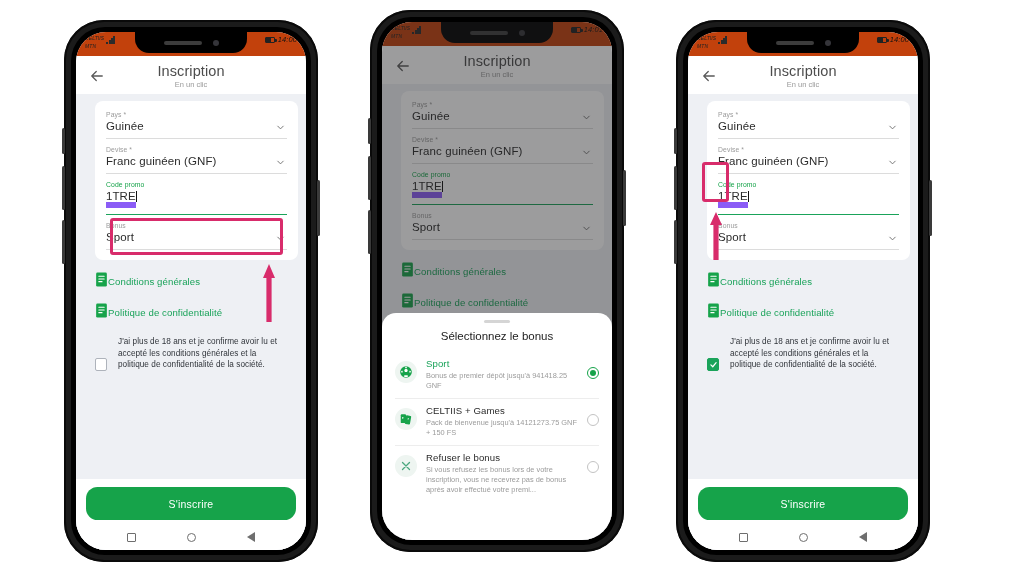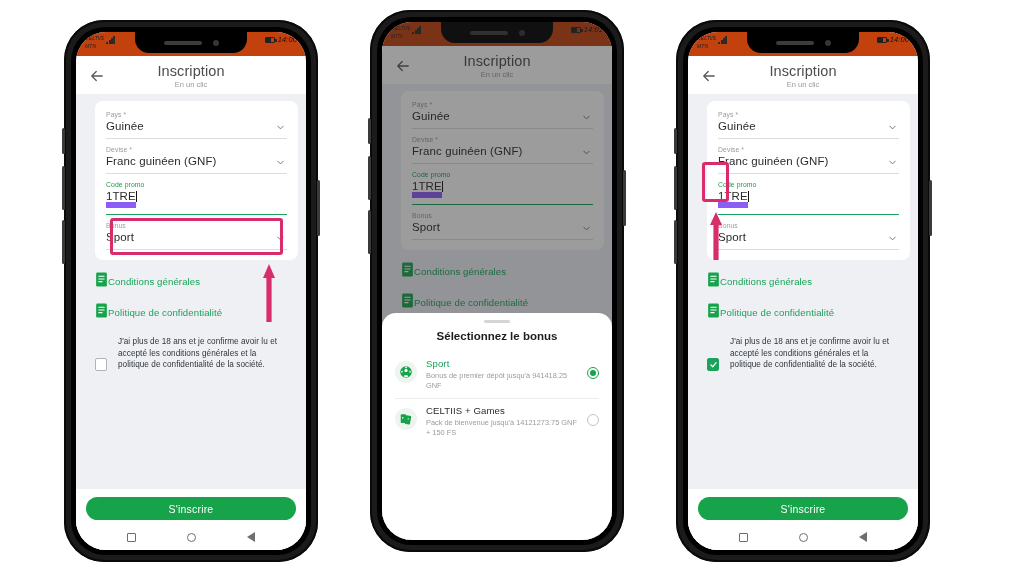--- a/index.html
+++ b/index.html
@@ -134,21 +134,21 @@
     border: 3px solid #d82c6b; border-radius: 3px; pointer-events: none;
   }
 
   
   .uparrow { position: absolute; width: 14px; }
   .uparrow svg { width: 14px; display: block; }
 
   
   .footer { margin-top: auto; background: #fff; padding: 8px 10px 4px 10px; }
   .signup {
-    display: block; width: 100%; height: 23px; background: #16a34a; color: #fff;
+    display: block; width: 100%; height: 33px; background: #16a34a; color: #fff;
     border: none; border-radius: 11.5px; font-size: 10.5px; letter-spacing: .2px;
     font-family: "Liberation Sans", sans-serif; cursor: pointer;
   }
   .navbar {
     background: #fff; height: 26px; display: flex; align-items: center;
     justify-content: space-around; padding: 0 26px;
   }
   .nav-sq { width: 9px; height: 9px; border: 1.3px solid #6e6e6e; border-radius: 1px; }
   .nav-ci { width: 9px; height: 9px; border: 1.3px solid #6e6e6e; border-radius: 50%; }
   .nav-tr {
@@ -157,21 +157,21 @@
   }
 
   
   .dim { position: absolute; inset: 0; background: rgba(35,35,38,.45); z-index: 6; }
   .sheet {
     position: absolute; left: 0; right: 0; bottom: 0; height: 227px;
     background: #fff; border-radius: 14px 14px 0 0; z-index: 7;
     padding: 7px 0 0 0; overflow: hidden;
   }
   .grabber { width: 26px; height: 3px; background: #d5d5d5; border-radius: 2px; margin: 0 auto 7px auto; }
-  .sheet-title { text-align: center; font-size: 11.5px; font-weight: bold; color: #1d1d1d; margin-bottom: 9px; }
+  .sheet-title { text-align: center; font-size: 11.5px; font-weight: normal; color: #1d1d1d; margin-bottom: 9px; }
   .opt { display: flex; align-items: flex-start; gap: 9px; padding: 7px 13px 8px 13px; position: relative; }
   .opt + .opt:before {
     content:""; position:absolute; left: 13px; right: 13px; top: 0; height: 1px; background: #ededed;
   }
   .opt-ic {
     width: 22px; height: 22px; border-radius: 50%; background: #eef5f1;
     flex: 0 0 auto; display: flex; align-items: center; justify-content: center; margin-top: 3px;
   }
   .opt-ic svg { width: 14px; height: 14px; }
   .opt-body { flex: 1; min-width: 0; }
@@ -445,20 +445,32 @@
                   <path d="M16 10.2c1.4.6.8 2.7-.9 3.1-.5-1.7.1-3.5.9-3.1z" fill="#fff"></path>
                 </svg>
               </div>
               <div class="opt-body">
                 <div class="opt-title">CELTIIS + Games</div>
                 <div class="opt-desc">Pack de bienvenue jusqu'à 14121273.75 GNF + 150 FS</div>
               </div>
               <div class="radio"></div>
             </div>
 
+            <div class="opt">
+              <div class="opt-ic">
+                <svg viewBox="0 0 24 24" fill="none" stroke="#4aa77e" stroke-width="2.2">
+                  <path d="M6 6l12 12M18 6L6 18" stroke-linecap="round"></path>
+                </svg>
+              </div>
+              <div class="opt-body">
+                <div class="opt-title">Refuser le bonus</div>
+                <div class="opt-desc">Si vous refusez les bonus lors de votre inscription, vous ne recevrez pas de bonus après avoir effectué votre premi...</div>
+              </div>
+              <div class="radio"></div>
+            </div>
           </div>
 
         </div>
       </div>
     </div>
   </div>
 
   <div class="phone p3">
     <div class="side-btn sb-a"></div>
     <div class="side-btn sb-b"></div>

